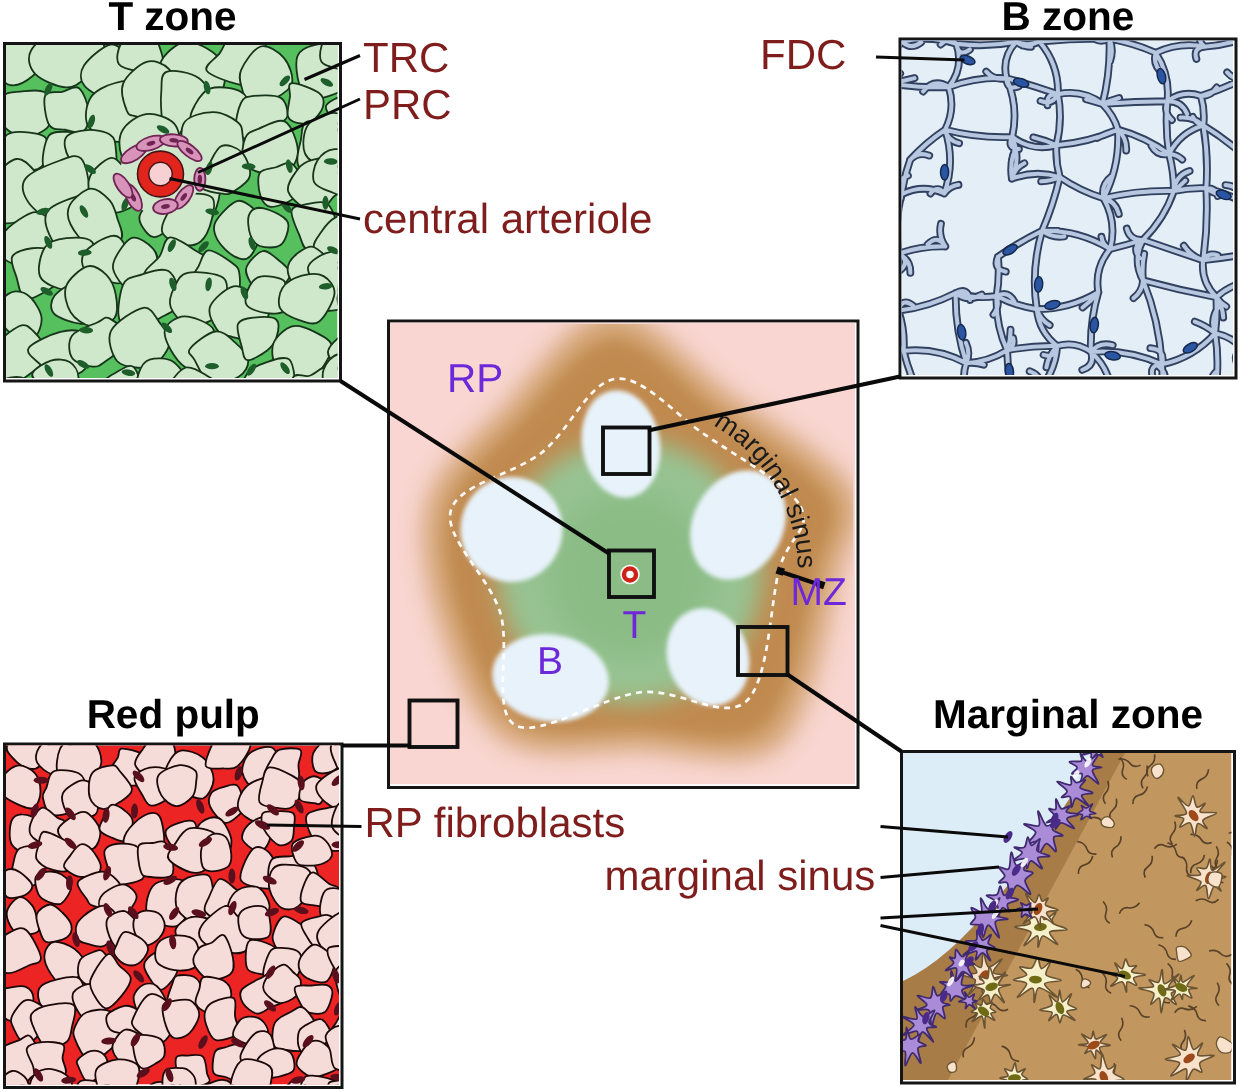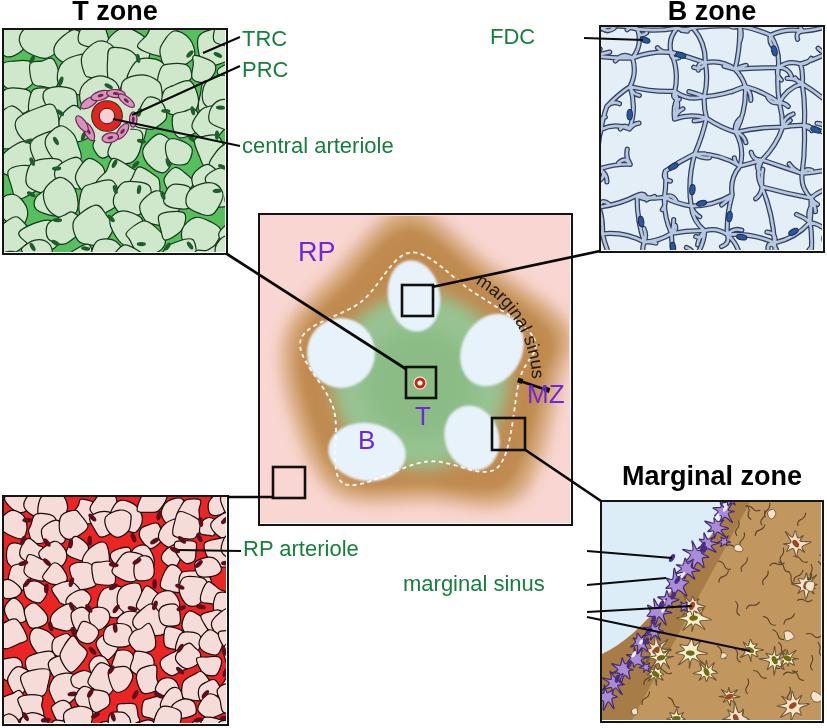--- a/index.html
+++ b/index.html
@@ -2,22 +2,22 @@
 <html><head>
 <meta charset="utf-8">
 <style>
   html,body{margin:0;padding:0;background:#fff;}
   #fig{position:relative;width:827px;height:728px;background:#ffffff;overflow:hidden;
        font-family:"Liberation Sans",sans-serif;}
   .panel{position:absolute;border:2.5px solid #151515;box-sizing:border-box;background:#fff;z-index:1;}
   .panel svg{display:block;}
   .ttl{position:absolute;z-index:6;font-weight:bold;font-size:27px;line-height:28px;
        text-align:center;color:#000;white-space:nowrap;}
-  .lbl{position:absolute;z-index:6;font-size:22px;line-height:24px;color:#15803d;white-space:nowrap;}
-  .lbl.r{text-align:left;}
+  .lbl{position:absolute;z-index:6;font-size:28px;line-height:24px;color:#7f1d1d;white-space:nowrap;}
+  .lbl.r{text-align:center;}
   .dlbl{position:absolute;z-index:6;font-size:26px;line-height:27px;color:#6d28d9;white-space:nowrap;}
   #overlay{position:absolute;left:0;top:0;z-index:5;pointer-events:none;}
 </style>
 </head>
 <body>
 
 <div id="fig">
 
   <div class="panel" style="left:2px;top:28px;width:226px;height:227px">
     <svg id="svg-t" width="221" height="222">
@@ -594,27 +594,28 @@
       <line x1="587" y1="585" x2="666" y2="578" stroke="#0a0a0a" stroke-width="2"></line>
       <line x1="587" y1="612" x2="692" y2="606" stroke="#0a0a0a" stroke-width="2"></line>
       <line x1="587" y1="617" x2="750" y2="651" stroke="#0a0a0a" stroke-width="2"></line>
       <line x1="520" y1="381" x2="547" y2="390" stroke="#0a0a0a" stroke-width="2.8"></line>
       <rect x="517.6" y="378.2" width="5" height="5" fill="#0a0a0a" transform="rotate(18 520 381)"></rect>
       <rect x="544.6" y="387.2" width="5" height="5" fill="#0a0a0a" transform="rotate(18 547 390)"></rect>
     </svg>
 
   <div class="ttl" style="left:2px;top:-3px;width:226px">T zone</div>
   <div class="ttl" style="left:599px;top:-3px;width:226px">B zone</div>
+  <div class="ttl" style="left:2px;top:462px;width:227px">Red pulp</div>
   <div class="ttl" style="left:600px;top:462px;width:224px">Marginal zone</div>
 
   <div class="lbl" style="left:242px;top:27px">TRC</div>
   <div class="lbl" style="left:242px;top:58px">PRC</div>
   <div class="lbl" style="left:242px;top:134px">central arteriole</div>
   <div class="lbl r" style="left:490px;top:25px;width:91px">FDC</div>
-  <div class="lbl" style="left:243px;top:537px">RP arteriole</div>
+  <div class="lbl" style="left:243px;top:537px">RP fibroblasts</div>
   <div class="lbl r" style="left:403px;top:572px;width:180px">marginal sinus</div>
 
   <div class="dlbl" style="left:298px;top:239px;font-size:27px">RP</div>
   <div class="dlbl" style="left:415px;top:403px">T</div>
   <div class="dlbl" style="left:358px;top:427px">B</div>
   <div class="dlbl" style="left:527px;top:381px">MZ</div>
 
 </div>
 
 </body></html>

